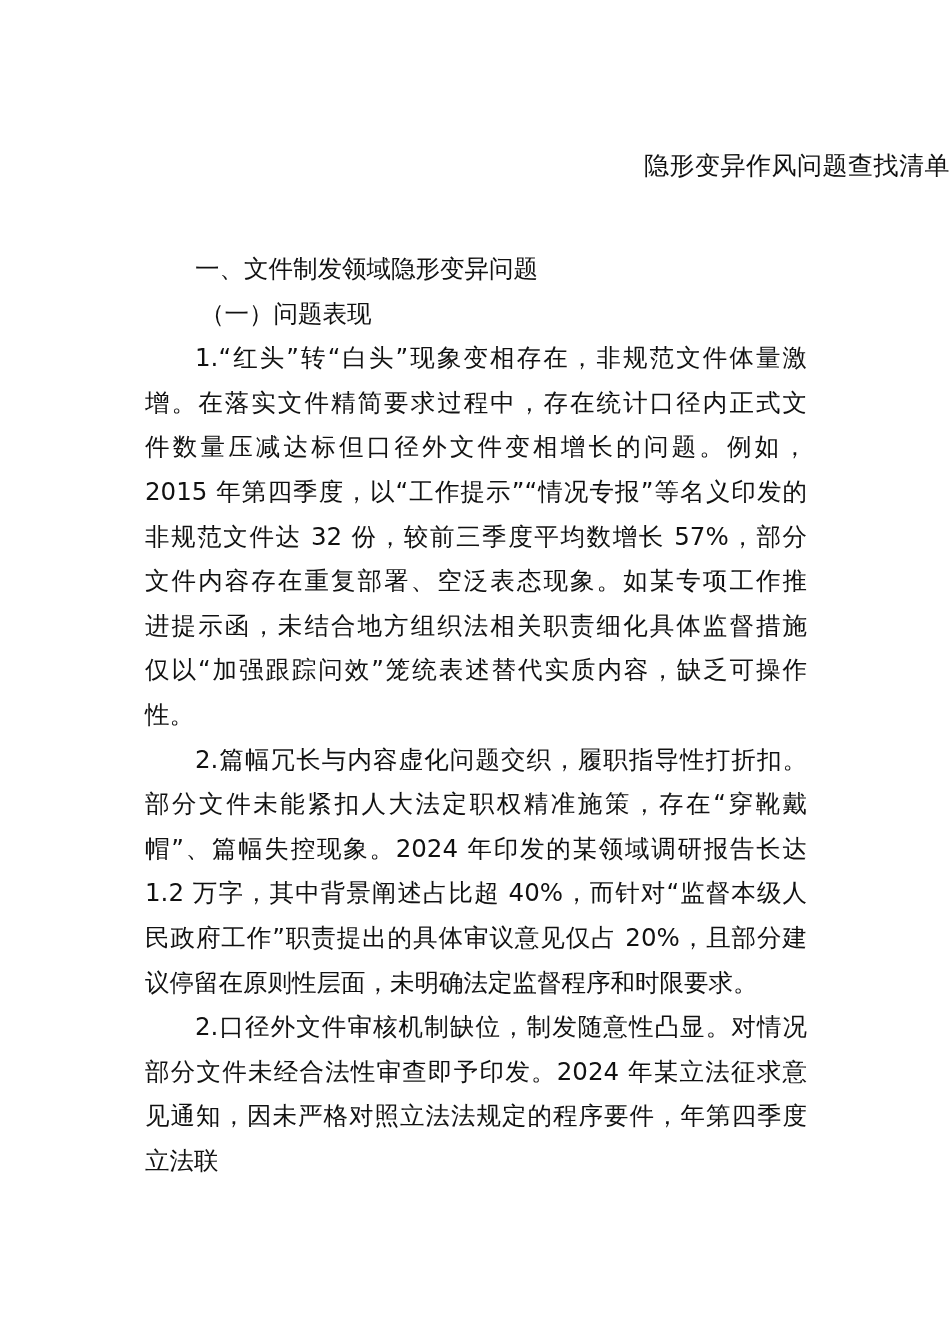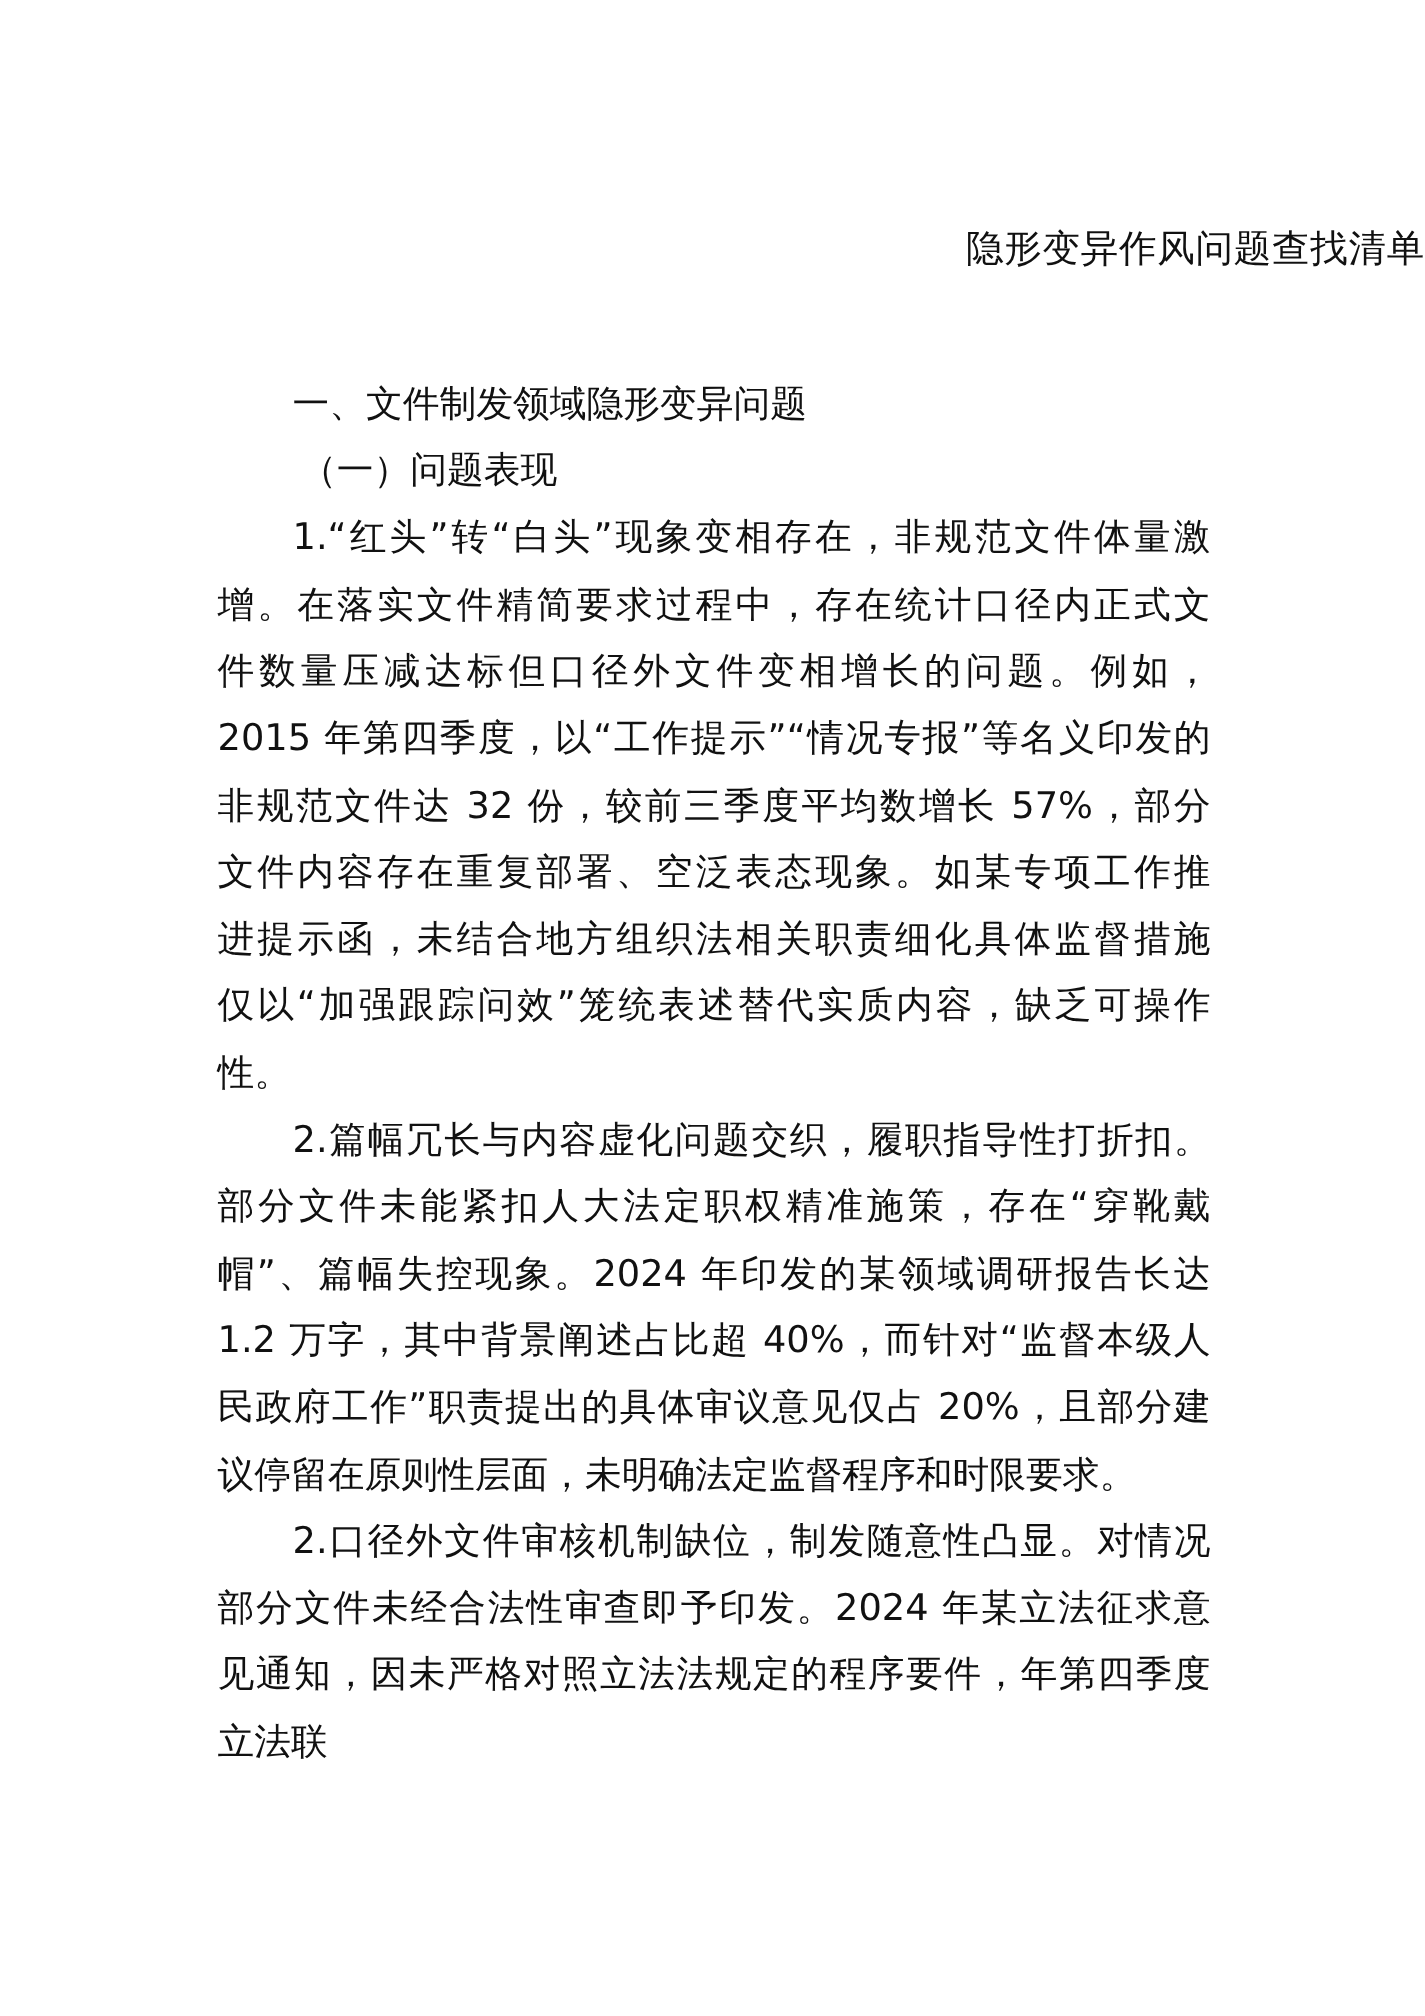--- a/index.html
+++ b/index.html
@@ -12,21 +12,21 @@
       position: absolute; top: 146px; left: 0; width: 950px; text-align: right;
       font-size: 25px; line-height: 40px; letter-spacing: 0.5px;
     }
     .body {
       position: absolute; left: 145px; top: 219px; width: 662px;
       font-size: 24.5px; line-height: 44.6px; text-align: justify; margin-top: 28px;
     }
     .line { display: block; white-space: nowrap; text-align: justify; text-align-last: justify; height: 44.6px; }
     .line.last { text-align-last: left; }
     .indent-h1 { padding-left: 50px; }
-    .indent-h2 { padding-left: 55px; font-family: Liberation Serif, serif; }
+    .indent-h2 { padding-left: 55px; }
     .indent-p { padding-left: 50px; }
   </style>
 </head>
 <body>
 
 <div class="page">
   <div class="title">隐形变异作风问题查找清单</div>
 
   <div class="body">
     <span class="line last indent-h1">一、文件制发领域隐形变异问题</span>

